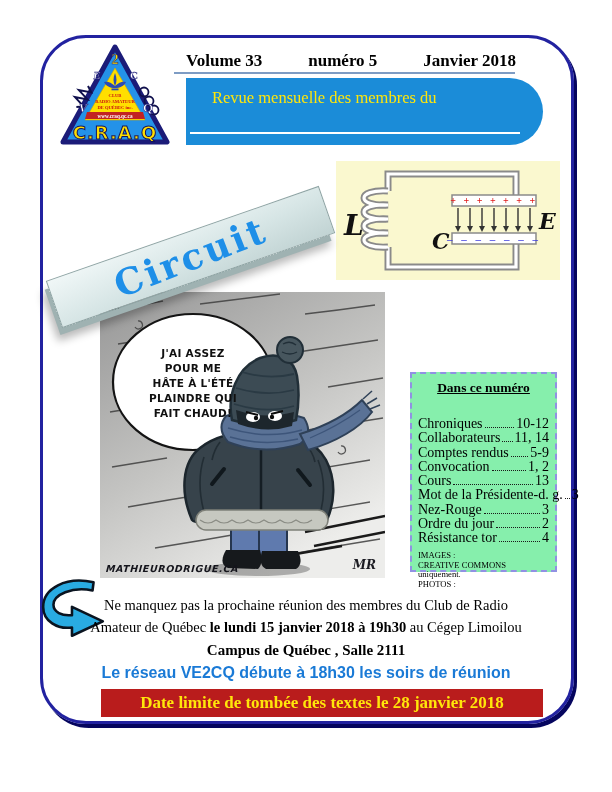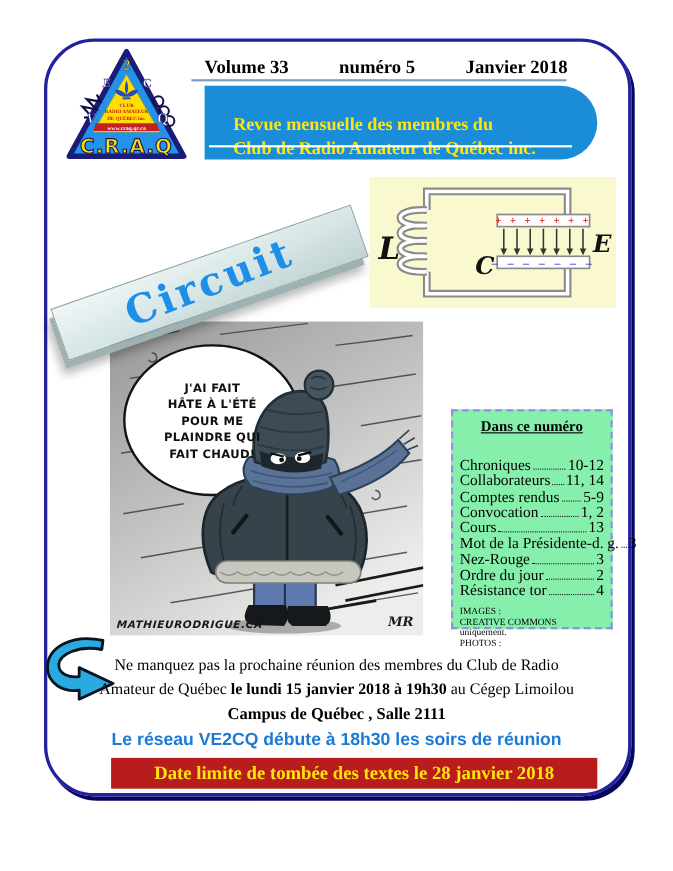--- a/index.html
+++ b/index.html
@@ -13,22 +13,22 @@
 
   
   .header-row{position:absolute;left:186px;top:51px;width:330px;display:flex;
               justify-content:space-between;font-weight:bold;font-size:17px;z-index:2;gap:20px;}
   .header-rule{position:absolute;left:174px;top:72px;width:341px;height:2px;
                background:#7e9cc4;z-index:2;}
 
   
   .banner{position:absolute;left:186px;top:78px;width:357px;height:67px;
           background:#1b8cd8;border-radius:0 34px 34px 0;z-index:2;}
-  .banner-text{padding:9px 0 0 26px;font-weight:bold;font-size:16.5px;line-height:1.32;
-               color:#ffe60a;margin-top:15px;}
+  .banner-text{padding:9px 0 0 26px;font-weight:normal;font-size:16.5px;line-height:1.32;
+               color:#ffe60a;}
   .banner-underline{position:absolute;left:4px;bottom:11px;width:330px;height:2px;background:#fff;}
 
   
   .plate{position:absolute;left:46px;top:232px;width:287px;height:48px;
          transform:rotate(-19.2deg);
          background:linear-gradient(172deg,#f0f7f7 0%,#d6e5e5 55%,#c1d3d3 100%);
          border:1px solid #8fa5a5;
          box-shadow:-5px 7px 0 -1px #9fb2b2, -8px 11px 9px rgba(0,0,0,.28);
          display:flex;align-items:center;justify-content:center;z-index:3;}
   .plate-title{font-family:"DejaVu Serif",serif;font-weight:bold;font-size:36px;
@@ -115,21 +115,20 @@
   <div class="header-row">
     <span>Volume 33</span>
     <span>numéro 5</span>
     <span>Janvier 2018</span>
   </div>
   <div class="header-rule"></div>
 
   <div class="banner">
     <div class="banner-text">
       <div>Revue mensuelle des membres du</div>
-      <div>Club de Radio Amateur de Québec inc.</div>
     </div>
     <div class="banner-underline"></div>
   </div>
 
   <div class="plate">
     <span class="plate-title">Circuit</span>
   </div>
 
   <div class="diagram">
     <svg width="224" height="119" viewBox="0 0 224 119">
@@ -245,23 +244,23 @@
         <path d="M183,52 q7,-4 13,1 M182,60 q8,4 15,0" stroke="#212f38" stroke-width="1.3" fill="none"></path>
         <path d="M136,118 q28,10 58,2 l-2,14 q-26,8 -54,-2 z" fill="#1d262c"></path>
         <ellipse cx="153" cy="125" rx="7" ry="5" fill="#ffffff"></ellipse>
         <ellipse cx="175" cy="124" rx="7" ry="5" fill="#ffffff"></ellipse>
         <circle cx="156" cy="126" r="2.2" fill="#0c0c0c"></circle>
         <circle cx="172" cy="125" r="2.2" fill="#0c0c0c"></circle>
         <path d="M146,120 l12,3 M183,119 l-12,3" stroke="#0b0b0b" stroke-width="2"></path>
       </g>
     </svg>
     <div class="bubble-text">
-      <div>J'AI FAIT</div>
+      <div>J'AI ASSEZ</div>
+      <div>POUR ME</div>
       <div>HÂTE À L'ÉTÉ</div>
-      <div>POUR ME</div>
       <div>PLAINDRE QUI</div>
       <div>FAIT CHAUD!</div>
     </div>
     <div class="watermark">MATHIEURODRIGUE.CA</div>
     <div class="signature">MR</div>
   </div>
 
   <div class="toc">
     <div class="toc-title">Dans ce numéro</div>
     <div class="toc-list">

